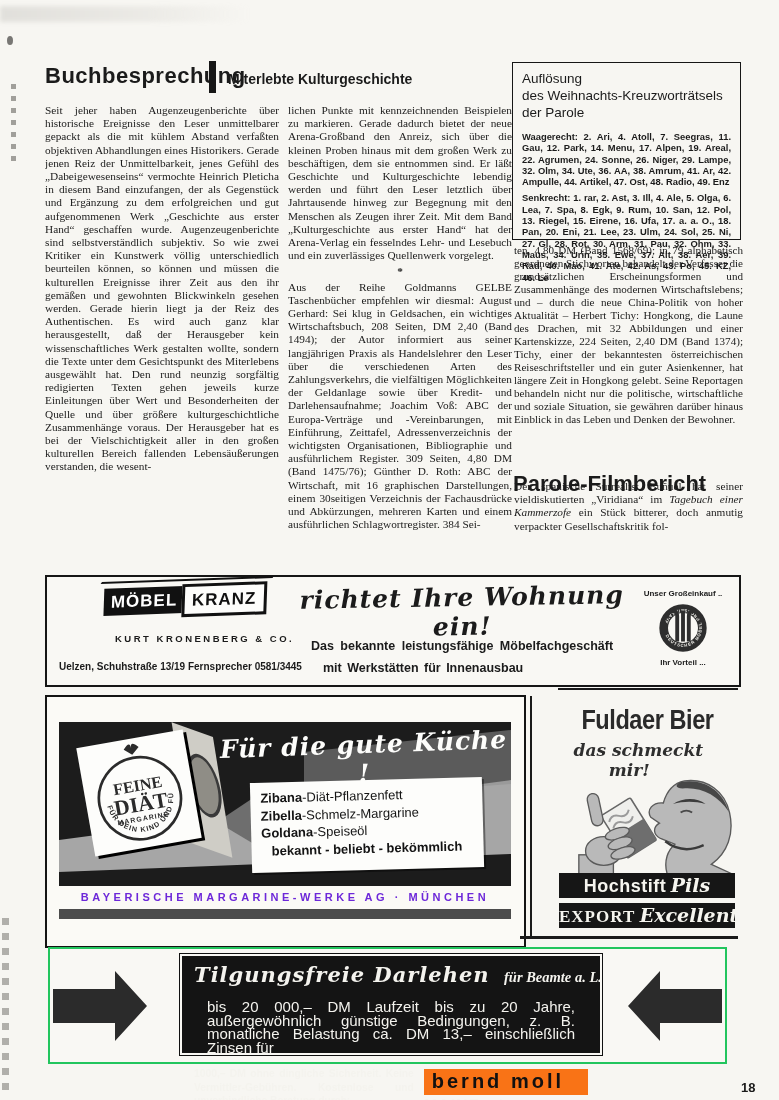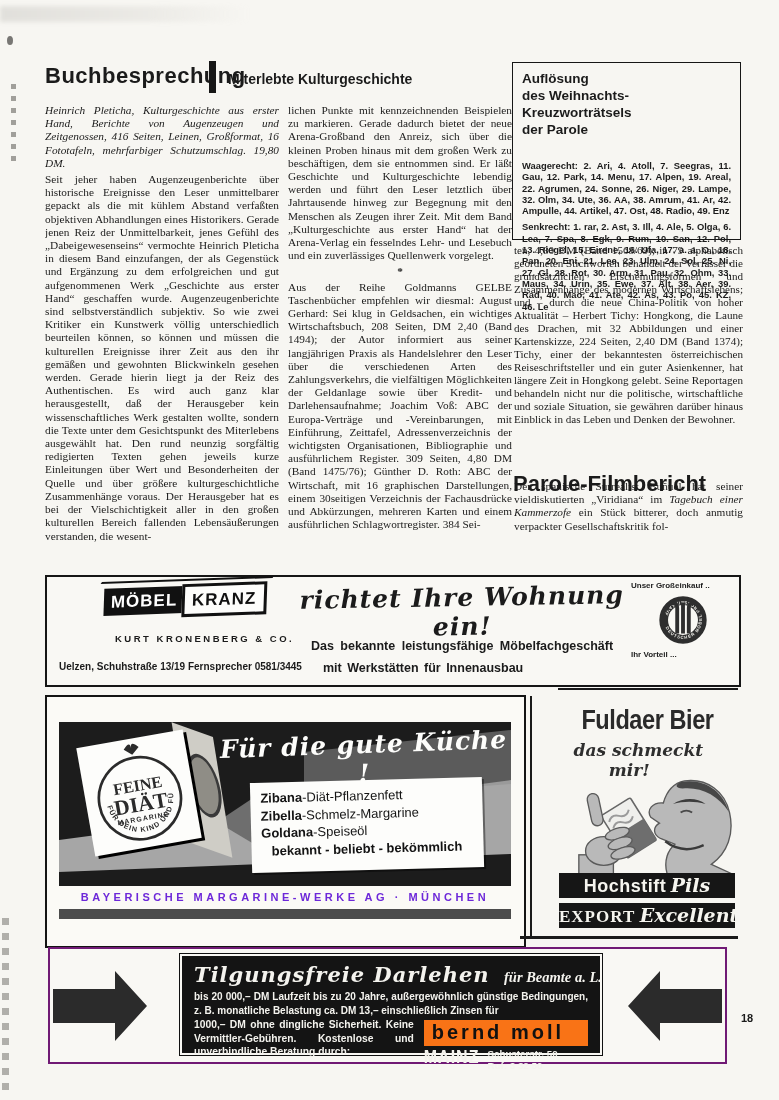--- a/index.html
+++ b/index.html
@@ -31,42 +31,42 @@
   .col2{left:288px;top:104px;width:224px;height:462px;}
   .col3p{left:514px;top:244px;width:229px;height:214px;font-size:11.1px;line-height:13.0px;}
   .film-h{left:513px;top:471px;font-family:Liberation Sans, sans-serif;font-weight:700;font-size:22px;}
   .film-p{left:514px;top:480px;width:229px;height:62px;}
   .ital{font-style:italic;}
 
   
   .cw-box{left:512px;top:62px;width:229px;height:178px;border:1.6px solid #161616;
     background:#f7f6f2;box-sizing:border-box;padding:7px 9px;
     font-family:"Liberation Sans",sans-serif;}
-  .cw-title{font-weight:700;font-size:13.5px;line-height:17px;margin-bottom:22px;}
+  .cw-title{font-weight:400;font-size:13.5px;line-height:17px;margin-bottom:10px;}
   .cw-body{margin:0 0 5px 0;font-weight:700;font-size:9.4px;line-height:11.3px;text-align:justify;}
 
   
   .mk-box{left:45px;top:575px;width:696px;height:112px;border:2px solid #161616;
     box-sizing:border-box;background:#f9f8f4;font-family:"Liberation Sans",sans-serif;}
   .mk-sign{left:57px;top:7px;width:165px;height:40px;transform:rotate(-2deg);}
   .mk-roof{position:absolute;left:-4px;top:-5px;width:172px;height:6px;border-top:2.5px solid #111;
     transform:skewX(-35deg);}
   .mk-moebel{position:absolute;left:0;top:2px;background:#111;color:#fff;font-weight:700;
     font-size:17px;padding:4px 7px 3px 7px;letter-spacing:1px;transform:skewX(-4deg);}
   .mk-kranz{position:absolute;left:78px;top:0;background:#fdfdfb;color:#111;font-weight:700;
     font-size:17px;padding:4px 7px 3px 7px;border:3px solid #111;letter-spacing:1px;transform:skewX(-4deg);}
   .mk-company{left:68px;top:56px;width:150px;text-align:center;font-size:9.5px;font-weight:600;
     letter-spacing:2.5px;white-space:nowrap;}
   .mk-address{left:12px;top:84px;width:260px;font-size:10px;font-weight:700;white-space:nowrap;}
   .mk-script{left:250px;top:6px;width:330px;text-align:center;font-family:"DejaVu Serif",serif;
     font-style:italic;font-weight:700;font-size:25px;transform:rotate(-1deg);letter-spacing:1px;}
   .mk-line1{left:250px;top:62px;width:330px;text-align:center;font-weight:700;font-size:12.5px;word-spacing:3px;white-space:nowrap;}
   .mk-line2{left:250px;top:84px;width:330px;text-align:left;padding-left:26px;box-sizing:border-box;
     font-weight:700;font-size:12.5px;word-spacing:2px;white-space:nowrap;}
-  .mk-badge{left:584px;top:4px;width:104px;}
+  .mk-badge{left:584px;top:12px;width:104px;text-align:center;}
   .mk-badge-top,.mk-badge-bottom{font-size:8px;font-weight:700;white-space:nowrap;}
   .mk-badge svg{display:block;margin:1px auto;}
 
   
   .mg-box{left:45px;top:695px;width:481px;height:253px;border:2.5px solid #141414;
     box-sizing:border-box;background:#fbfaf6;font-family:"Liberation Sans",sans-serif;}
   .mg-panel{left:12px;top:25px;width:452px;height:164px;background:#1a1a1a;overflow:hidden;}
   .mg-panel svg{position:absolute;left:0;top:0;}
   .mg-script{position:absolute;left:160px;top:8px;width:290px;text-align:center;color:#fdfdfb;
     font-family:"DejaVu Serif",serif;font-style:italic;font-weight:700;font-size:25px;
@@ -100,60 +100,59 @@
   .bier-art{position:absolute;left:2px;top:84px;}
   .bier-bar{position:absolute;left:3px;width:176px;height:25px;background:#161616;color:#f6f5ef;
     text-align:center;white-space:nowrap;}
   .bier-bar1{top:179px;}
   .bier-bar2{top:209px;}
   .bar-sans{font-weight:800;font-size:18px;line-height:25px;letter-spacing:.5px;}
   .bar-serif{font-family:"Liberation Serif",serif;font-weight:700;font-size:17px;line-height:25px;letter-spacing:1px;}
   .bar-script{font-family:"DejaVu Serif",serif;font-style:italic;font-weight:700;font-size:19px;line-height:25px;}
 
   
-  .dl-box{left:48px;top:947px;width:679px;height:117px;border:2px solid #701a75;
+  .dl-box{left:48px;top:947px;width:679px;height:117px;border:2px solid #22c55e;
     box-sizing:border-box;background:#f9f8f4;}
   .arrow{position:absolute;top:19px;width:94px;height:77px;}
   .arrow-left{left:3px;}
   .arrow-right{right:3px;transform:scaleX(-1);}
   .dl-frame{position:absolute;left:129px;top:4px;width:424px;height:103px;border:1.6px solid #111;
     background:#f9f8f4;padding:2px;box-sizing:border-box;}
   .dl-black{width:100%;height:100%;background:#141414;color:#f4f3ee;box-sizing:border-box;
     padding:6px 12px 4px 12px;font-family:"Liberation Sans",sans-serif;}
   .dl-head{text-align:center;white-space:nowrap;margin-bottom:3px;}
   .dl-head .scr{font-family:"DejaVu Serif",serif;font-style:italic;font-weight:700;font-size:21px;letter-spacing:1px;}
   .dl-head .rest{font-family:"Liberation Serif",serif;font-style:italic;font-weight:700;font-size:14.5px;padding-left:10px;}
-  .dl-top{font-weight:700;font-size:10px;line-height:13.5px;text-align:justify;margin:0;}
+  .dl-top{font-weight:400;font-size:15px;line-height:13.5px;text-align:justify;margin:13px;}
   .dl-row{display:flex;margin-top:1px;}
   .dl-left{width:228px;font-weight:700;font-size:10.3px;line-height:13.5px;text-align:justify;}
   .dl-right{flex:1;padding-left:10px;}
   .dl-firm{display:inline-block;background:#f97316;color:#111;font-weight:800;font-size:20px;
     letter-spacing:3px;padding:1px 24px 2px 8px;margin:2px 0 2px 0;white-space:nowrap;}
   .dl-cityrow{display:flex;align-items:flex-start;}
   .dl-city{font-weight:800;font-size:16px;letter-spacing:1px;transform:scaleY(1.15);margin-right:8px;}
   .dl-addr{font-weight:700;font-size:9.8px;line-height:11.5px;white-space:nowrap;}
 
-  .pagenum{left:741px;top:1012px;font-family:"Liberation Sans",sans-serif;font-weight:700;font-size:11px;}
+  .pagenum{left:741px;top:1080px;font-family:"Liberation Sans",sans-serif;font-weight:700;font-size:13px;}
 </style>
 </head>
 <body>
 
 <div class="page">
 
   <div class="abs smudge-top"></div>
   <div class="abs speck"></div>
   <div class="abs streak1"></div>
   <div class="abs streak2"></div>
 
   <div class="abs hdr-section">Buchbesprechung</div>
   <div class="abs hdr-bar"></div>
   <div class="abs hdr-title">Miterlebte Kulturgeschichte</div>
 
   <div class="col col1">
-    <p class="intro">Heinrich Pleticha, Kulturgeschichte aus erster Hand, Berichte von Augenzeugen und Zeitgenossen, 416 Seiten, Leinen, Großformat, 16 Fototafeln, mehrfarbiger Schutzumschlag. 19,80 DM.</p>
     <p>Seit jeher haben Augenzeugenberichte über historische Ereignisse den Leser unmittelbarer gepackt als die mit kühlem Abstand verfaßten objektiven Abhandlungen eines Historikers. Gerade jenen Reiz der Unmittelbarkeit, jenes Gefühl des „Dabeigewesenseins“ vermochte Heinrich Pleticha in diesem Band einzufangen, der als Gegenstück und Ergänzung zu dem erfolgreichen und gut aufgenommenen Werk „Geschichte aus erster Hand“ geschaffen wurde. Augenzeugenberichte sind selbstverständlich subjektiv. So wie zwei Kritiker ein Kunstwerk völlig unterschiedlich beurteilen können, so können und müssen die kulturellen Ereignisse ihrer Zeit aus den ihr gemäßen und gewohnten Blickwinkeln gesehen werden. Gerade hierin liegt ja der Reiz des Authentischen. Es wird auch ganz klar herausgestellt, daß der Herausgeber kein wissenschaftliches Werk gestalten wollte, sondern die Texte unter dem Gesichtspunkt des Miterlebens ausgewählt hat. Den rund neunzig sorgfältig redigierten Texten gehen jeweils kurze Einleitungen über Wert und Besonderheiten der Quelle und über größere kulturgeschichtliche Zusammenhänge voraus. Der Herausgeber hat es bei der Vielschichtigkeit aller in den großen kulturellen Bereich fallenden Lebensäußerungen verstanden, die wesent-</p>
   </div>
 
   <div class="col col2">
     <p>lichen Punkte mit kennzeichnenden Beispielen zu markieren. Gerade dadurch bietet der neue Arena-Großband den Anreiz, sich über die kleinen Proben hinaus mit dem großen Werk zu beschäftigen, dem sie entnommen sind. Er läßt Geschichte und Kulturgeschichte lebendig werden und führt den Leser letztlich über Jahrtausende hinweg zur Begegnung mit den Menschen als Zeugen ihrer Zeit. Mit dem Band „Kulturgeschichte aus erster Hand“ hat der Arena-Verlag ein fesselndes Lehr- und Lesebuch und ein zuverlässiges Quellenwerk vorgelegt.</p>
     <p class="sep">*</p>
     <p>Aus der Reihe Goldmanns GELBE Taschenbücher empfehlen wir diesmal: August Gerhard: Sei klug in Geldsachen, ein wichtiges Wirtschaftsbuch, 208 Seiten, DM 2,40 (Band 1494); der Autor informiert aus seiner langjährigen Praxis als Handelslehrer den Leser über die verschiedenen Arten des Zahlungsverkehrs, die vielfältigen Möglichkeiten der Geldanlage sowie über Kredit- und Darlehensaufnahme; Joachim Voß: ABC der Europa-Verträge und -Vereinbarungen, mit Einführung, Zeittafel, Adressenverzeichnis der wichtigsten Organisationen, Bibliographie und ausführlichem Register. 309 Seiten, 4,80 DM (Band 1475/76); Günther D. Roth: ABC der Wirtschaft, mit 16 graphischen Darstellungen, einem 30seitigen Verzeichnis der Fachausdrücke und Abkürzungen, mehreren Karten und einem ausführlichen Schlagwortregister. 384 Sei-</p>
   </div>
 
   <div class="abs cw-box">

